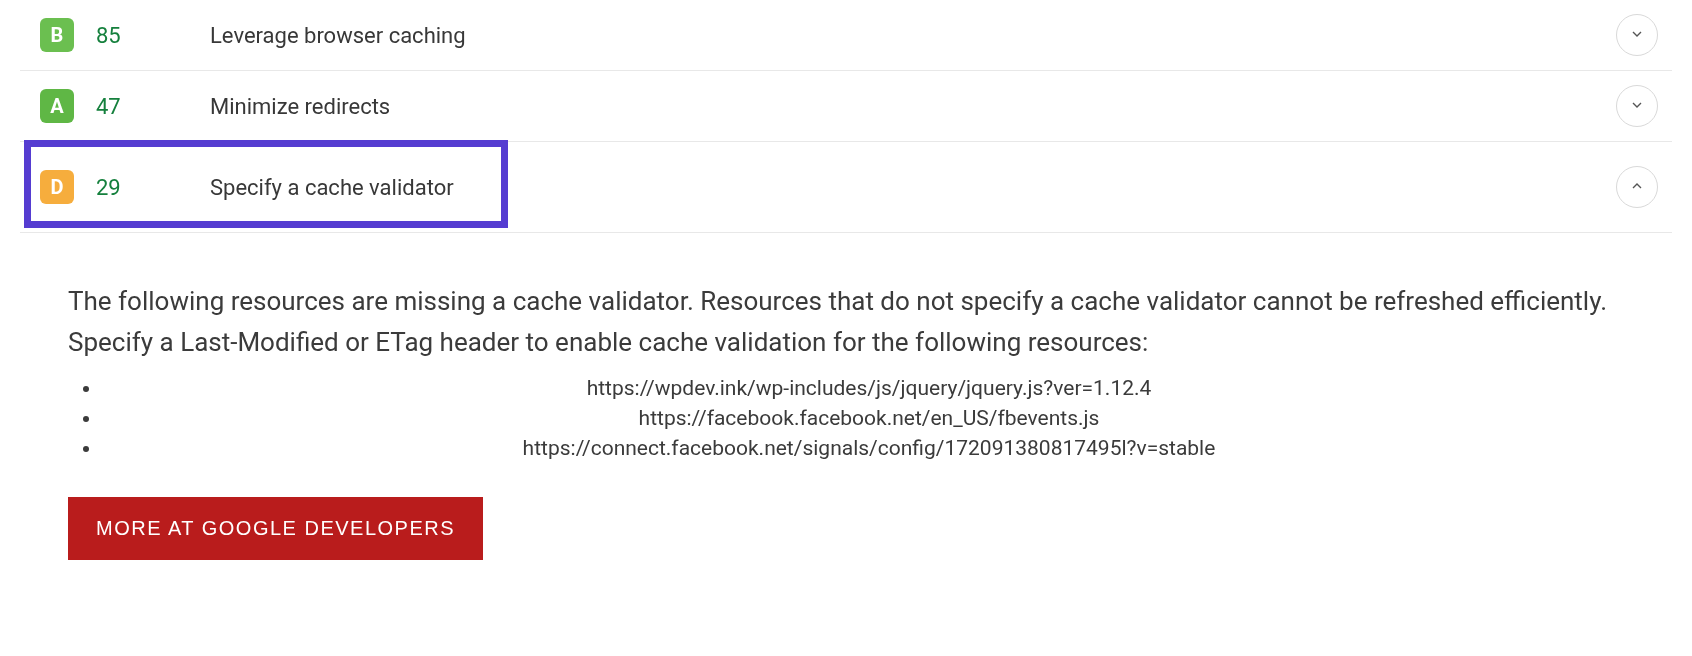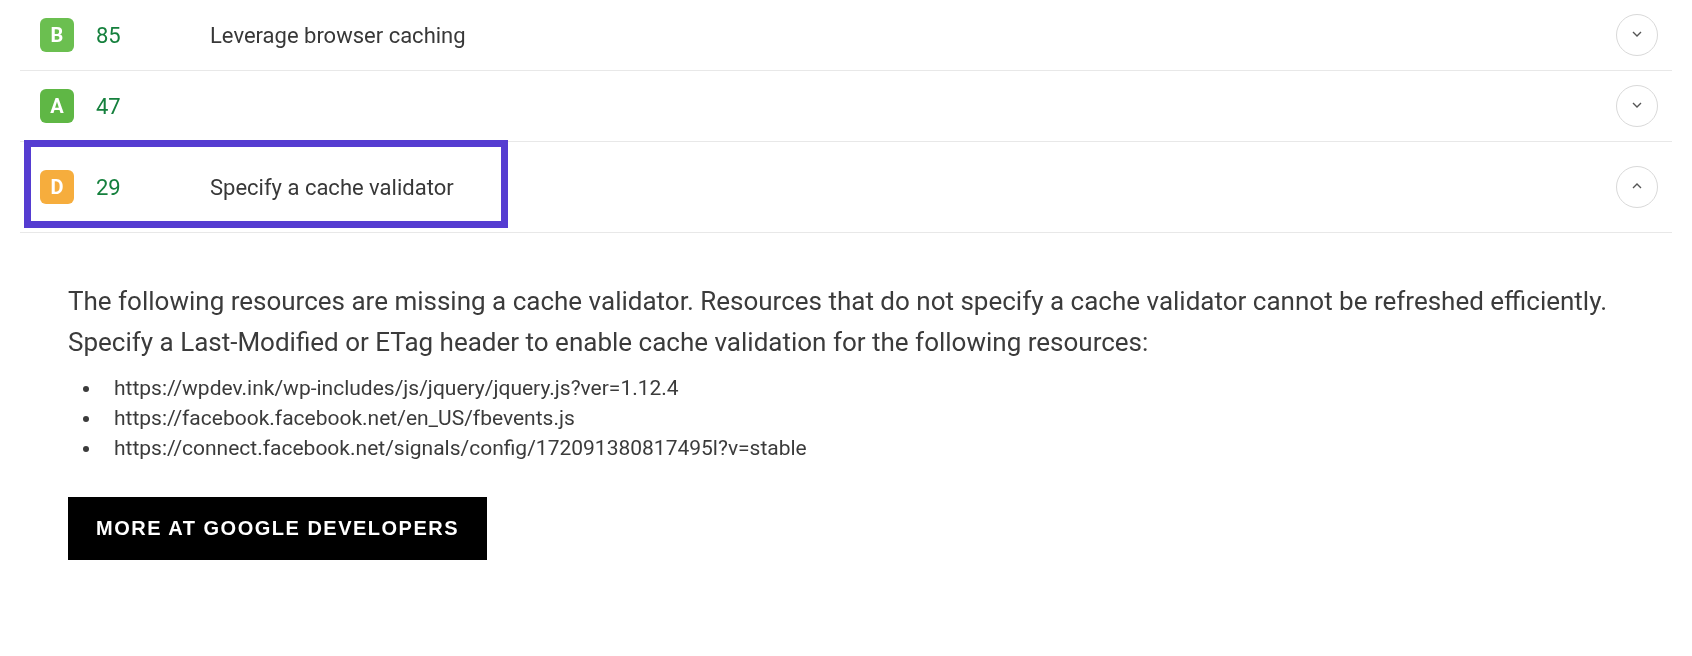--- a/index.html
+++ b/index.html
@@ -94,31 +94,32 @@
     }
     .resource-list {
       list-style: disc;
       padding-left: 34px;
       margin-bottom: 34px;
     }
     .resource-list li {
       font-size: 21px;
       color: #3b3b3b;
       padding: 3px 0 3px 12px;
+      text-align: center;
     }
     .more-btn {
       display: inline-block;
-      background: #000000;
+      background: #b91c1c;
       color: #fff;
       font-size: 20px;
       letter-spacing: 1.5px;
       padding: 20px 28px;
       border: none;
       cursor: pointer;
-      font-weight: 700;
+      font-weight: 400;
     }
     .rule-row.expanded {
       border-bottom: 1px solid #e8e8e8;
     }
   </style>
 </head>
 <body>
 
 <div class="container">
 
@@ -134,20 +135,21 @@
             <polyline points="6 9 12 15 18 9"></polyline>
           </svg>
       </span>
     </button>
   </div>
 
   <div class="rule-row">
     <div class="rule-left">
       <div class="grade-badge grade-A">A</div>
       <div class="score">47</div>
+      <div class="rule-name">Minimize redirects</div>
     </div>
     <button class="chevron-btn">
       <span>
         <svg viewBox="0 0 24 24">
             <polyline points="6 9 12 15 18 9"></polyline>
           </svg>
       </span>
     </button>
   </div>
 

